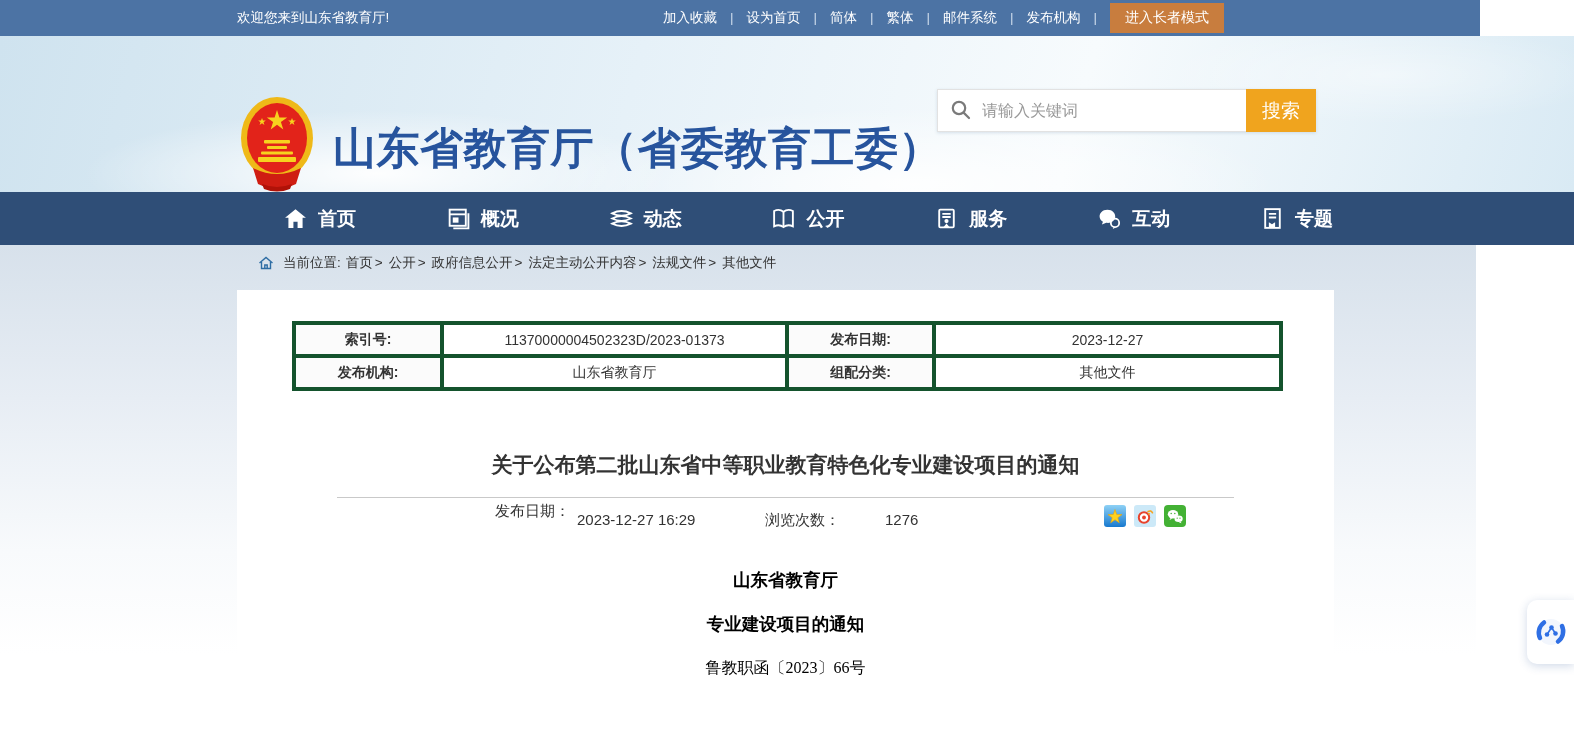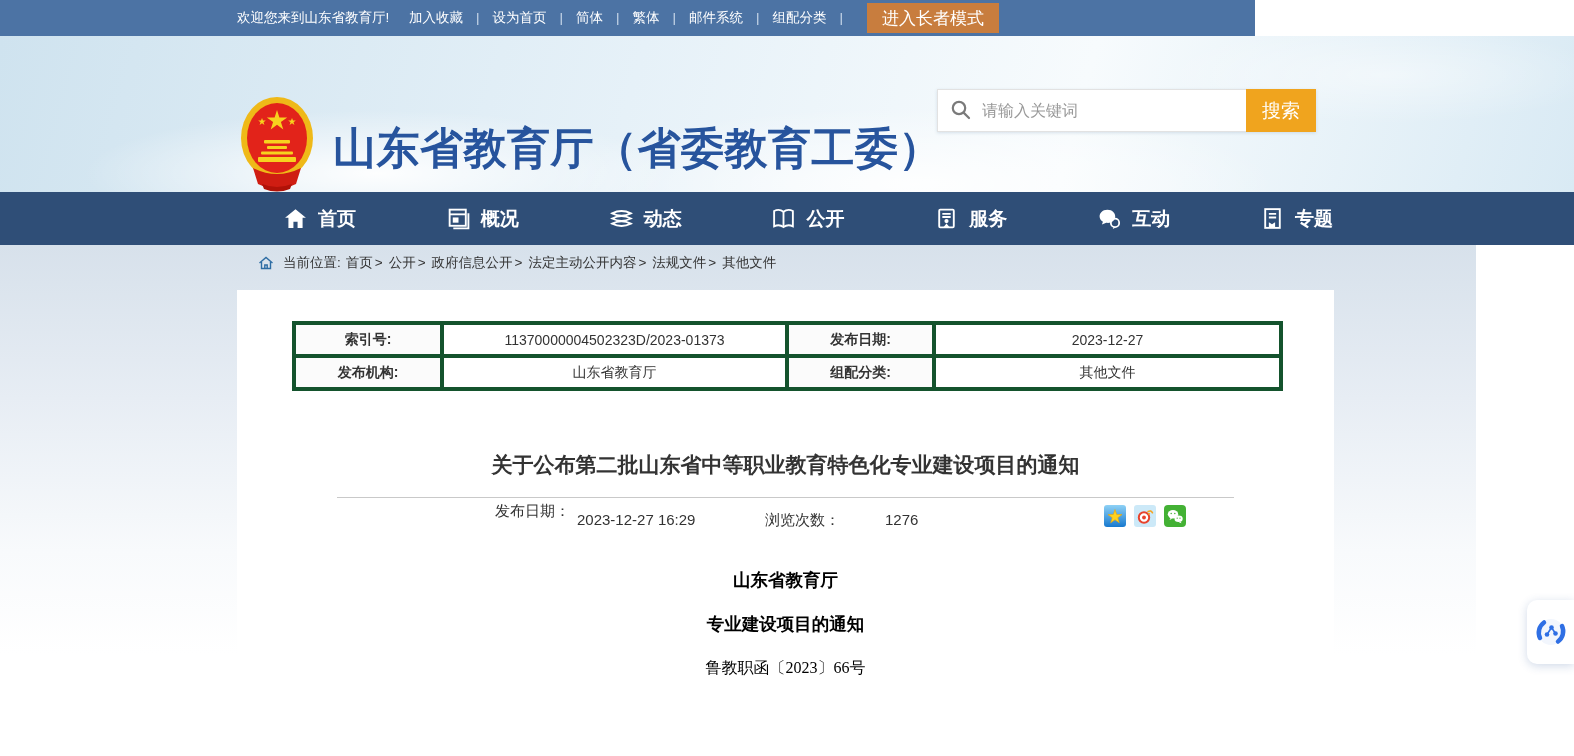--- a/index.html
+++ b/index.html
@@ -3,26 +3,26 @@
 <meta charset="utf-8">
 <style>
   * { box-sizing: border-box; margin: 0; padding: 0; }
   html,body { width:1574px; height:756px; overflow:hidden; }
   body {
     font-family:"Liberation Sans","DejaVu Sans",sans-serif;
     background:#fff; position:relative; color:#333;
   }
 
   
-  .topbar { position:absolute; left:0; top:0; width:1255px; height:36px; background:#4c73a4; }
+  .topbar { position:absolute; left:0; top:0; width:1480px; height:36px; background:#4c73a4; }
   .welcome { position:absolute; left:237px; top:0; line-height:36px; color:#fff; font-size:13.5px; }
   .toplinks { position:absolute; right:256px; top:0; height:36px; display:flex; align-items:center; color:#fff; font-size:13.5px; }
   .toplink { cursor:pointer; white-space:nowrap; }
   .toplink::after { content:"|"; margin:0 13px; color:#cfdcec; font-weight:normal; }
-  .elder-btn { background:#c87d3e; color:#fff; border:none; height:30px; padding:0 15px; font-size:17px; cursor:pointer; font-family:inherit;margin-left:11px; }
+  .elder-btn { background:#c87d3e; color:#fff; border:none; height:30px; padding:0 15px; font-size:14px; cursor:pointer; font-family:inherit; }
 
   
   .header { position:absolute; left:0; top:36px; width:1574px; height:156px;
     background:linear-gradient(105deg,#cfe3ef 0%,#e6f1f8 40%,#f7fbfd 68%,#d9eaf4 100%); }
   .header::before { content:""; position:absolute; inset:0;
     background:
       radial-gradient(ellipse 420px 90px at 24% 88%, rgba(255,255,255,.95), transparent 70%),
       radial-gradient(ellipse 520px 110px at 58% 95%, rgba(255,255,255,.9), transparent 70%),
       radial-gradient(ellipse 320px 70px at 88% 25%, rgba(255,255,255,.45), transparent 70%); }
   .logo { position:absolute; left:240px; top:60px; width:74px; height:96px; }
@@ -80,21 +80,21 @@
 <body>
 
 <div class="topbar">
   <span class="welcome">欢迎您来到山东省教育厅!</span>
   <div class="toplinks">
     <span class="toplink">加入收藏</span>
     <span class="toplink">设为首页</span>
     <span class="toplink">简体</span>
     <span class="toplink">繁体</span>
     <span class="toplink">邮件系统</span>
-    <span class="toplink">组配分类</span>
+    <span class="toplink">发布机构</span>
     <button class="elder-btn">进入长者模式</button>
   </div>
 </div>
 
 <div class="header">
   <div class="logo">
     <svg viewBox="0 0 74 96" width="74" height="96">
       <ellipse cx="37" cy="42" rx="36" ry="41" fill="#efb918"></ellipse>
       <ellipse cx="37" cy="42" rx="30" ry="35" fill="#e2231a"></ellipse>
       <polygon points="37,14 39.4,21.4 47.2,21.4 40.9,26 43.3,33.4 37,28.8 30.7,33.4 33.1,26 26.8,21.4 34.6,21.4" fill="#f7d21e"></polygon>

